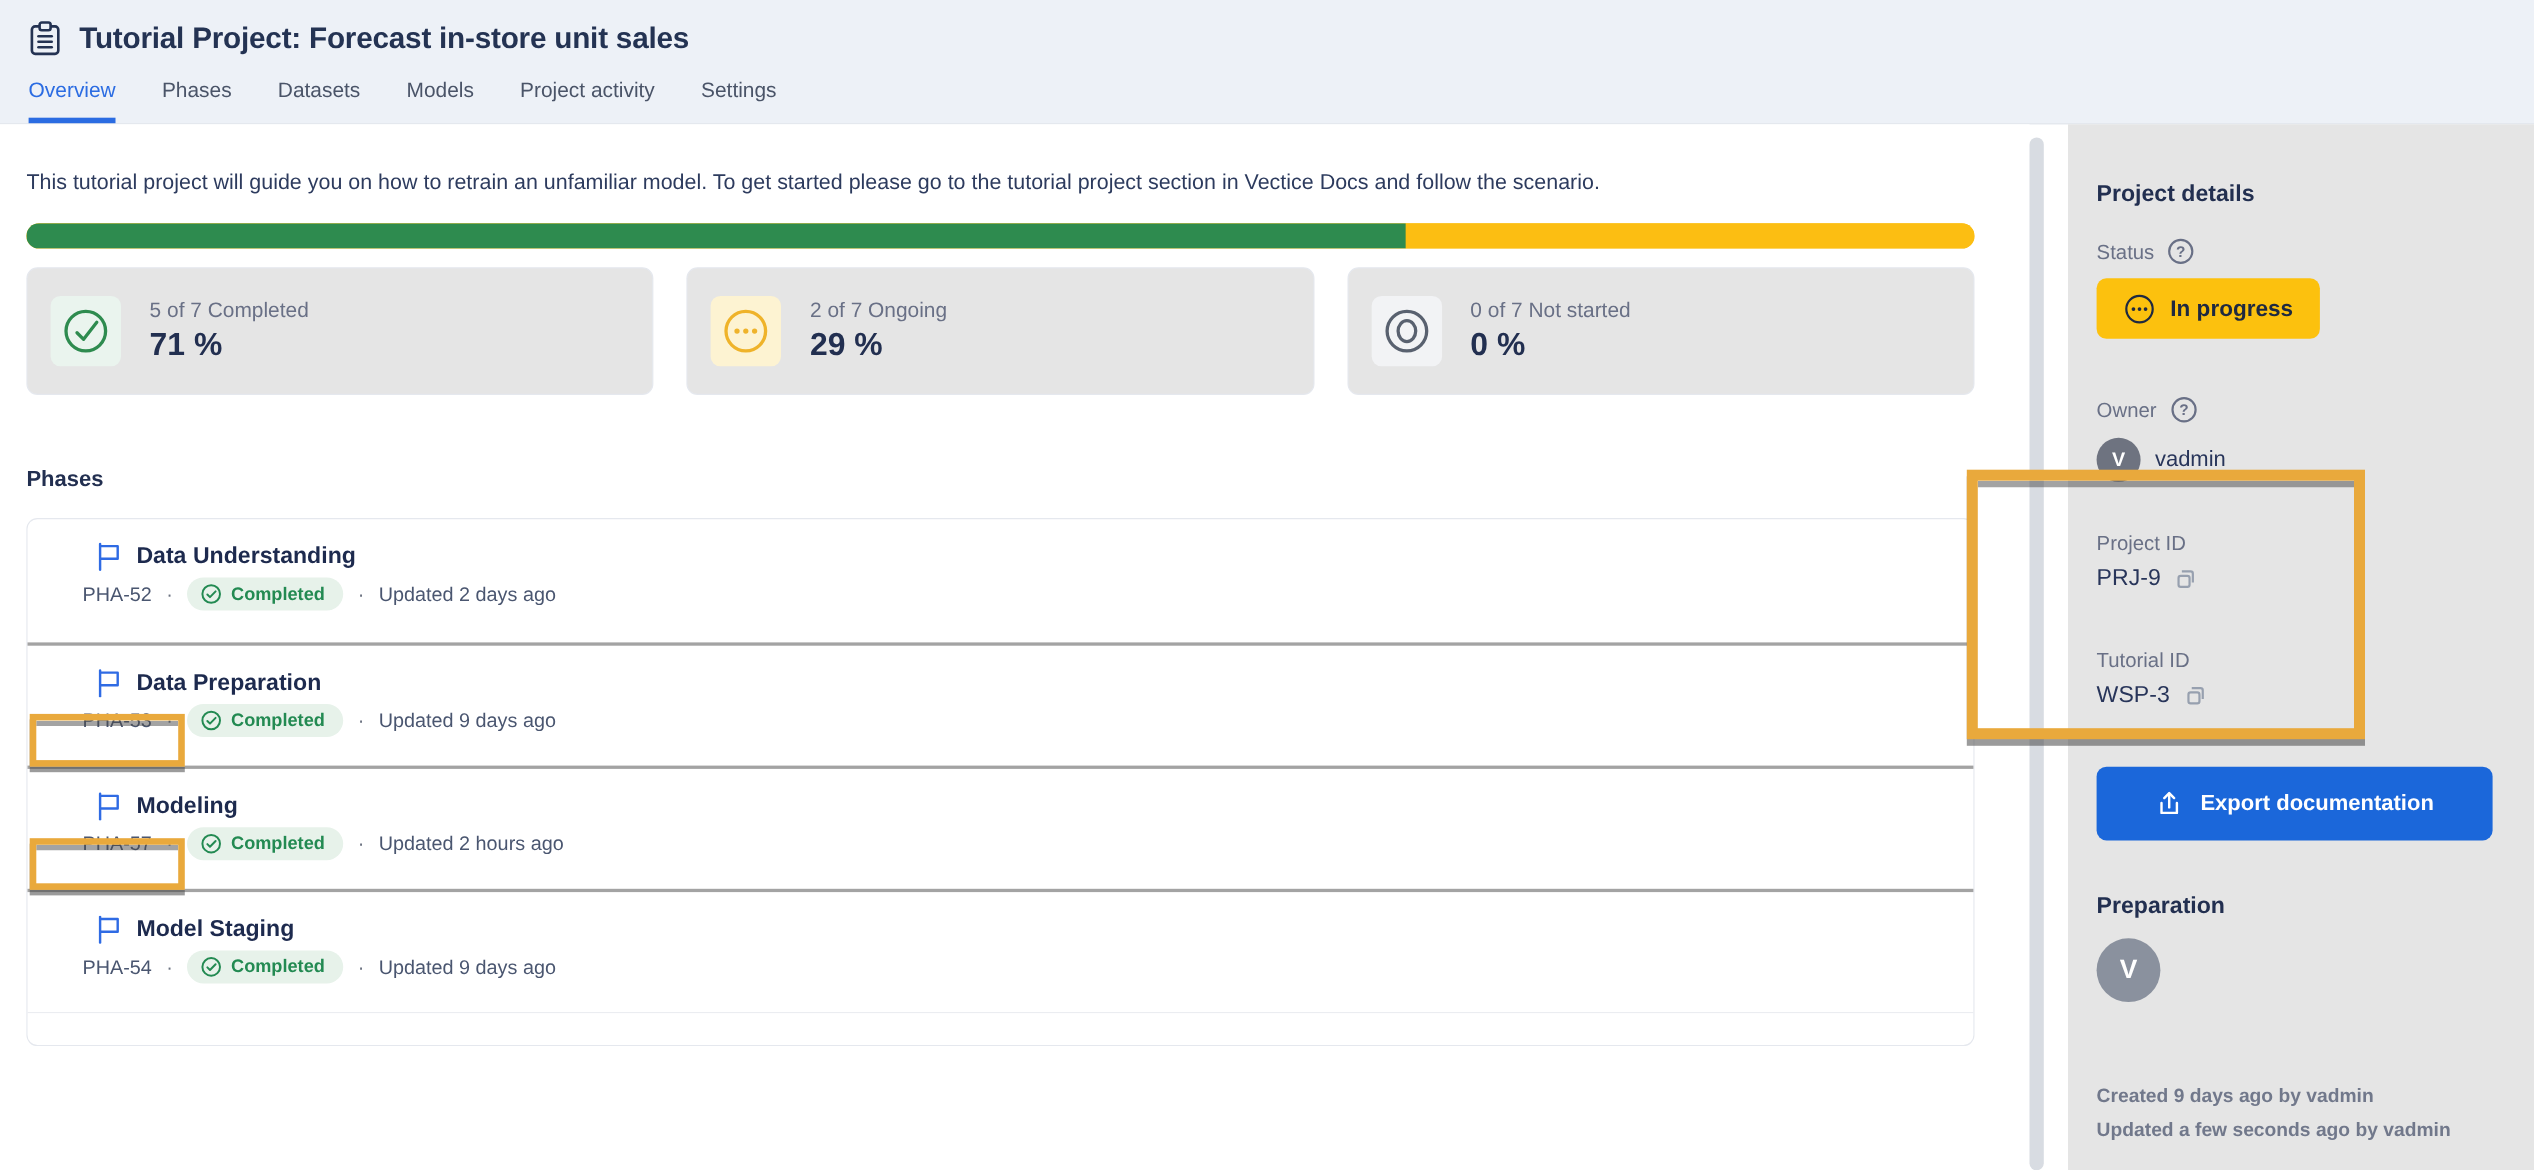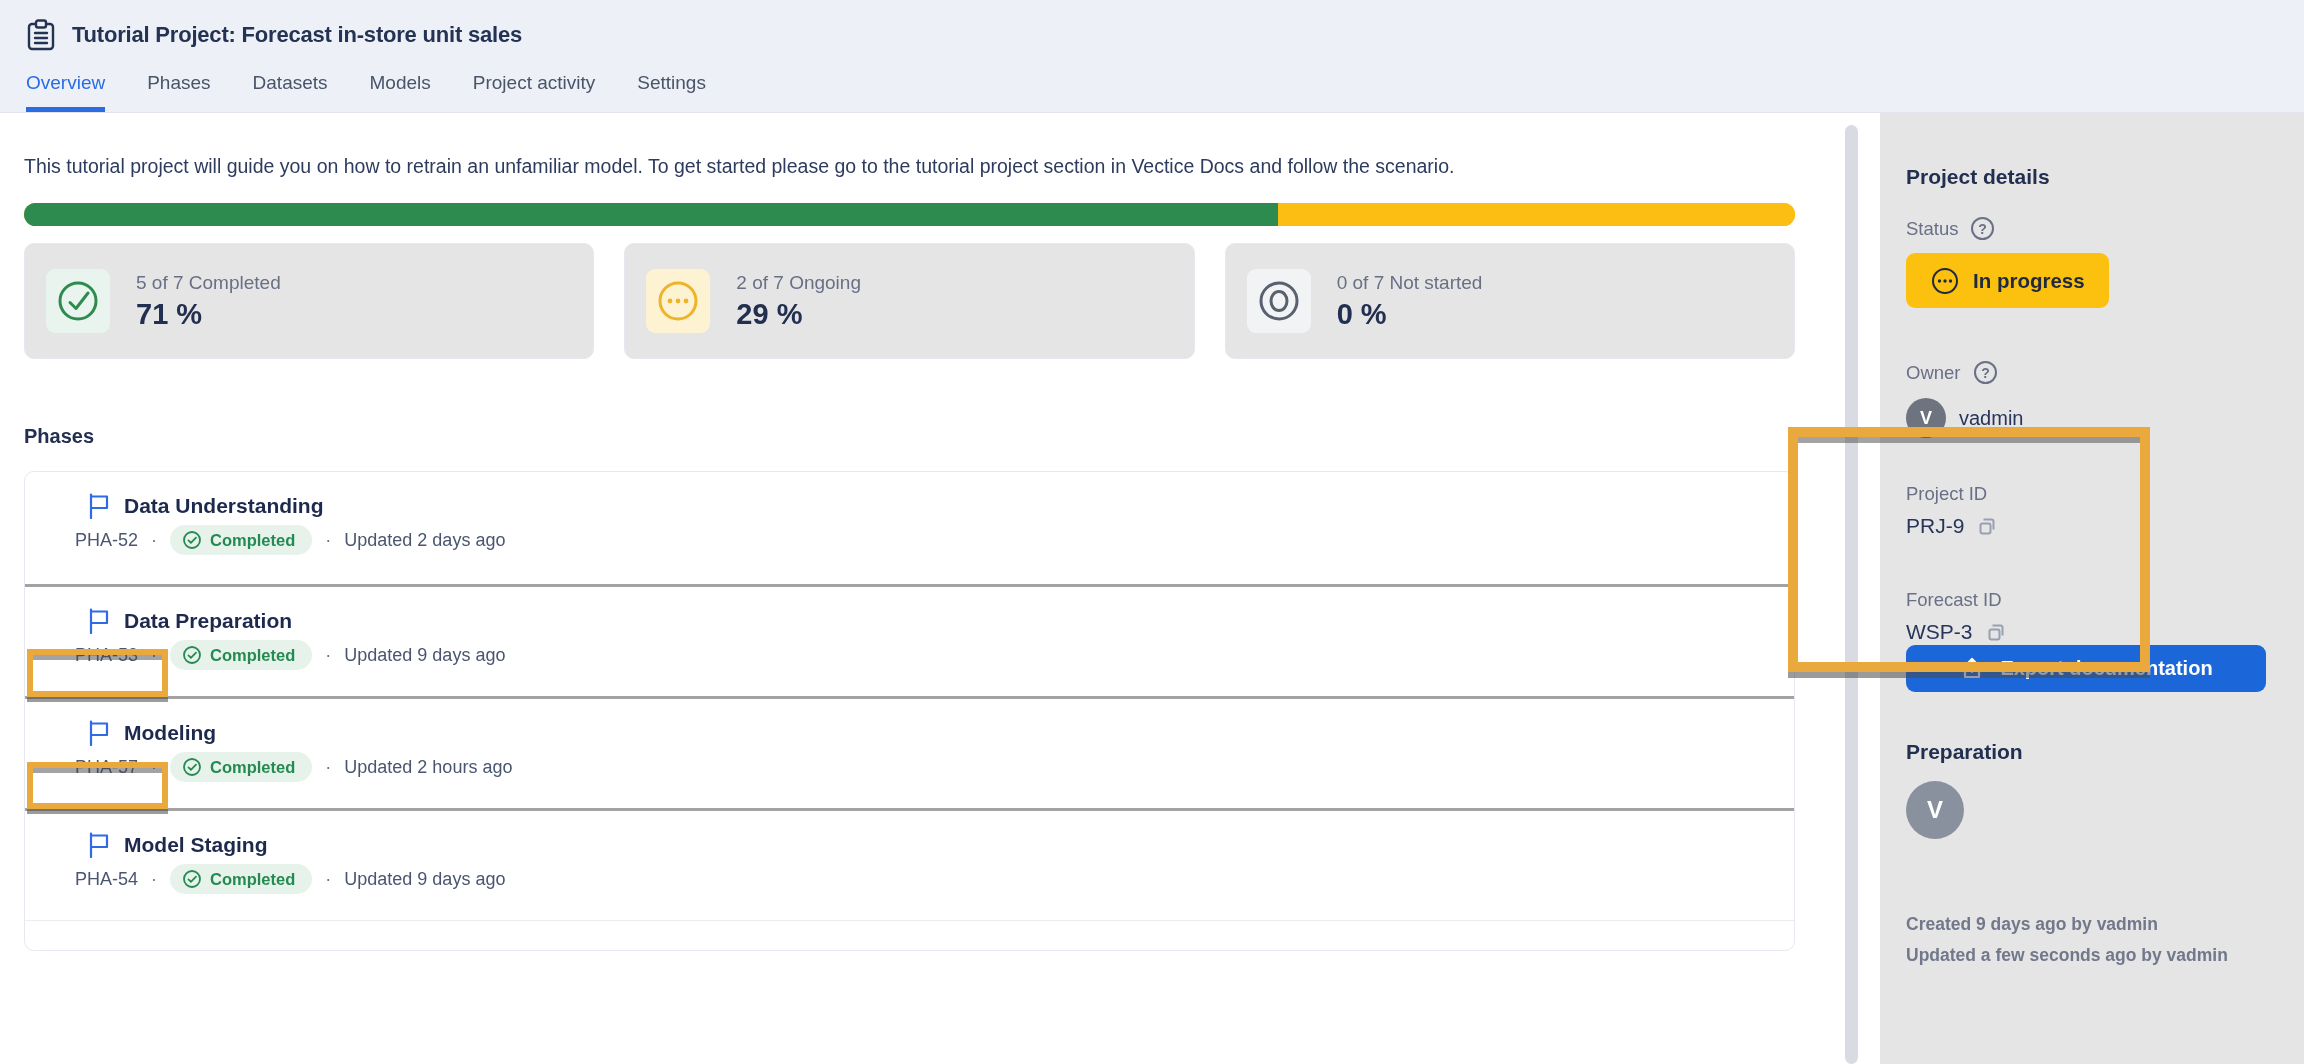--- a/index.html
+++ b/index.html
@@ -13,21 +13,21 @@
   .page { position:relative; width:2304px; height:1064px; }
 
   
   .topbar {
     position:absolute; top:0; left:0; right:0; height:113px;
     background:#edf1f7;
     border-bottom:1px solid #e1e5eb;
     padding:18px 24px 0 24px;
   }
   .title-row { display:flex; align-items:center; gap:14px; }
-  .title-row h1 { font-size:22px; font-weight:700; color:#243353; letter-spacing:-0.2px; }
+  .title-row h1 { font-size:27px; font-weight:700; color:#243353; letter-spacing:-0.2px; }
   .clipboard { width:34px; height:34px; flex:0 0 auto; }
   .tabs { display:flex; gap:42px; margin-top:20px; padding-left:2px; }
   .tab {
     font-size:19px; color:#4a5468; padding-bottom:13px; cursor:pointer;
     border-bottom:5px solid transparent;
   }
   .tab.active { color:#2b6ce2; border-bottom-color:#2b6ce2; }
 
   
   .main {
@@ -114,21 +114,21 @@
   }
   .avatar-sm { width:40px; height:40px; background:#6e7380; font-size:18px; }
   .avatar-lg { width:58px; height:58px; background:#8a919e; font-size:24px; }
   .owner-name { font-size:20px; color:#28355a; }
   .id-label { margin-top:45px; }
   .id-row { margin-top:9px; display:flex; gap:11px; }
   .id-value { font-size:21px; color:#28355a; }
   .copy { width:25px; height:25px; cursor:pointer; }
   .ws-label { margin-top:50px; }
   .export-btn {
-    width:360px; height:47px; border:none; border-radius:9px;
+    margin-top:52px; width:360px; height:67px; border:none; border-radius:9px;
     background:#1b67da; color:#fff; font-family:inherit; font-size:20px; font-weight:700;
     display:flex; align-items:center; justify-content:center; gap:15px; cursor:pointer;
   }
   .contrib-heading { margin-top:48px; }
   .contrib-row { margin-top:17px; }
   .meta-lines { margin-top:70px; font-size:17.5px; font-weight:600; color:#71788b; line-height:31px; }
 
   
   .ann {
     position:absolute; border:6px solid #e9a93c; pointer-events:none; z-index:9;
@@ -355,21 +355,21 @@
     </div>
     <div class="id-row">
       <span class="id-value">PRJ-9</span>
       <svg class="copy" viewBox="0 0 25 25" fill="none" stroke="#97a0af" stroke-width="2" stroke-linejoin="round">
         <path d="M8.5 5.5 h8 a2 2 0 0 1 2 2 v8"></path>
         <rect x="5.5" y="9.5" width="10" height="10" rx="2"></rect>
       </svg>
     </div>
 
     <div class="field-label ws-label">
-      <span>Forecast ID</span>
+      <span>Tutorial ID</span>
     </div>
     <div class="id-row">
       <span class="id-value">WSP-3</span>
       <svg class="copy" viewBox="0 0 25 25" fill="none" stroke="#97a0af" stroke-width="2" stroke-linejoin="round">
         <path d="M8.5 5.5 h8 a2 2 0 0 1 2 2 v8"></path>
         <rect x="5.5" y="9.5" width="10" height="10" rx="2"></rect>
       </svg>
     </div>
 
     <button class="export-btn">

